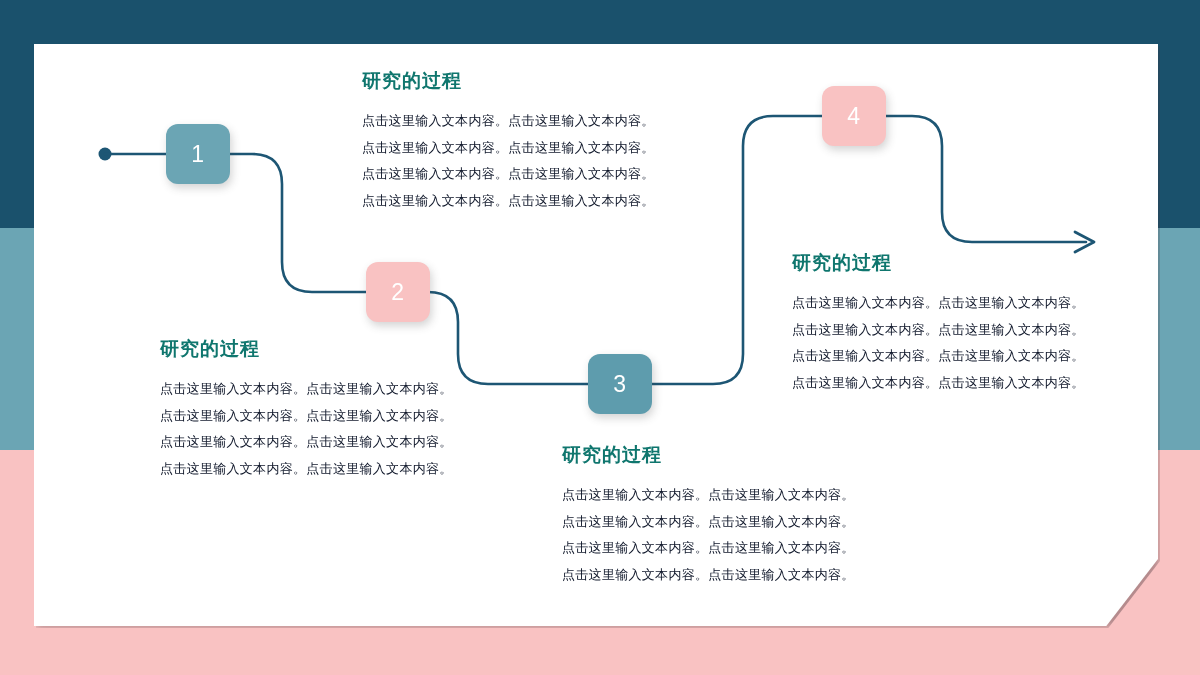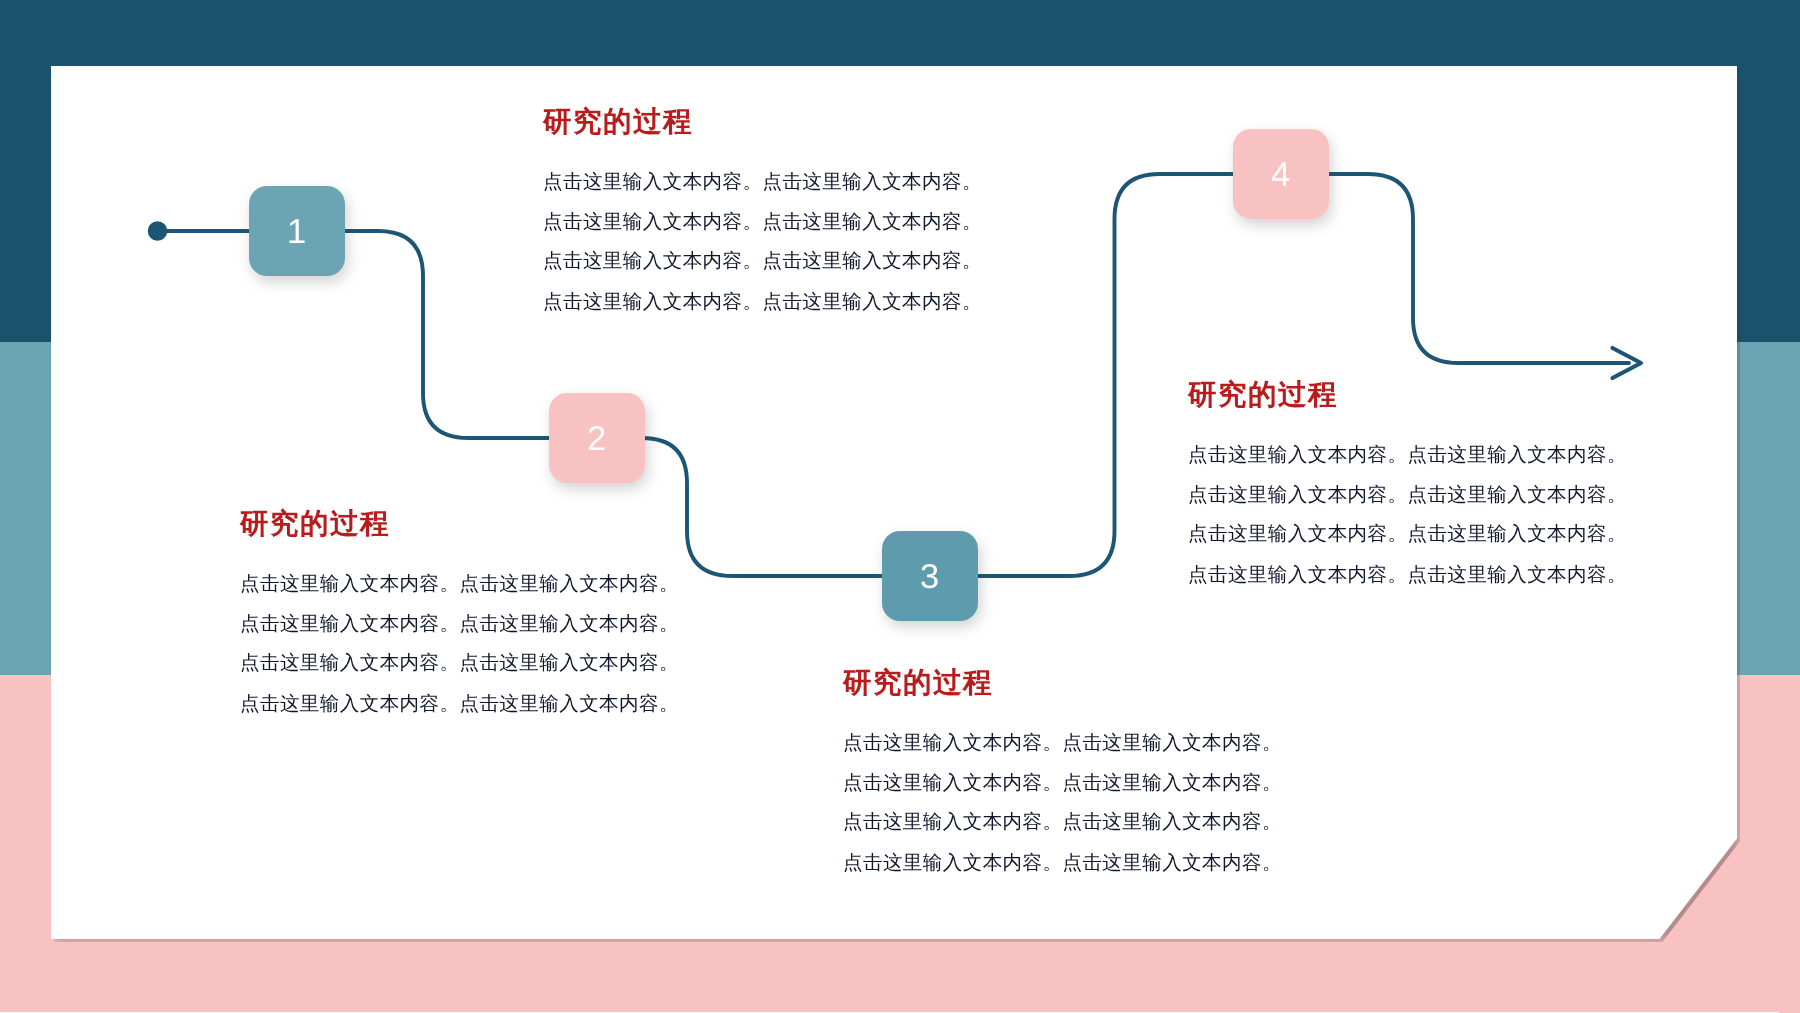--- a/index.html
+++ b/index.html
@@ -77,21 +77,21 @@
   #badge-1 { left: 166px; top: 124px; background: #6ba5b4; }
   #badge-2 { left: 366px; top: 262px; background: #f9c2c2; }
   #badge-3 { left: 588px; top: 354px; background: #5e9cad; }
   #badge-4 { left: 822px; top: 86px;  background: #f9c2c2; }
 
   
   .step-block {
     position: absolute;
   }
   .step-title {
-    color: #b91c1c;
+    color: #0f766e;
     font-size: 19px;
     font-weight: 700;
     letter-spacing: 1px;
     margin: 0 0 14px 0;
     font-family: "DejaVu Sans", "Liberation Sans", sans-serif;
   }
   .step-body {
     color: #0f172a;
     font-size: 13px;
     line-height: 2.05;

